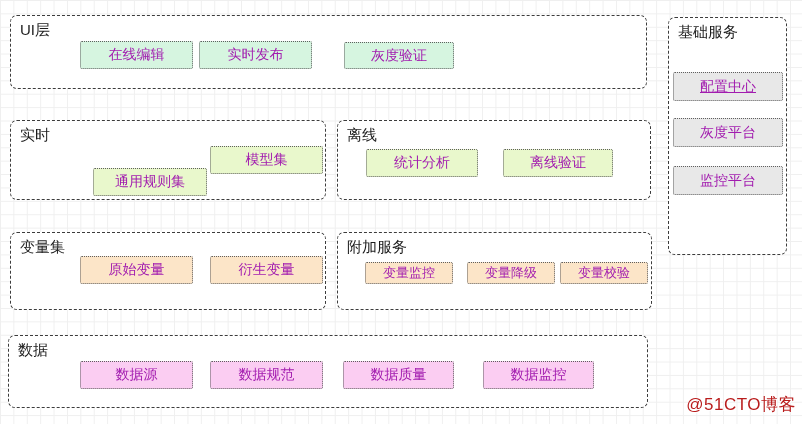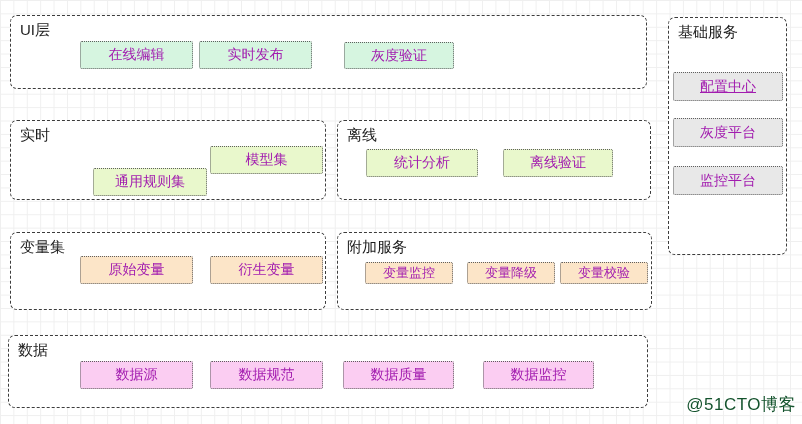--- a/index.html
+++ b/index.html
@@ -29,21 +29,21 @@
     border:1px dotted #5f5f5f;
     border-radius:2px;
     box-sizing:border-box;
     display:flex;align-items:center;justify-content:center;
     font-size:14px;color:#a21caf;
     white-space:nowrap;
   }
   .chip-sm{font-size:13px;}
   .watermark{
     position:absolute;right:6px;top:393px;
-    font-size:17px;color:#14532d;
+    font-size:17px;color:#b91c1c;
     text-shadow:1px 1px 0 #ffffff;
     letter-spacing:.5px;
   }
 </style>
 </head>
 <body>
 
 <div class="panel" style="left:10px;top:15px;width:637px;height:74px">
   <span class="ptitle">UI层</span>
   <div class="chip" style="left: 69px; top: 25px; width: 113px; height: 28px; background-color: rgb(214, 245, 224);">在线编辑</div>

